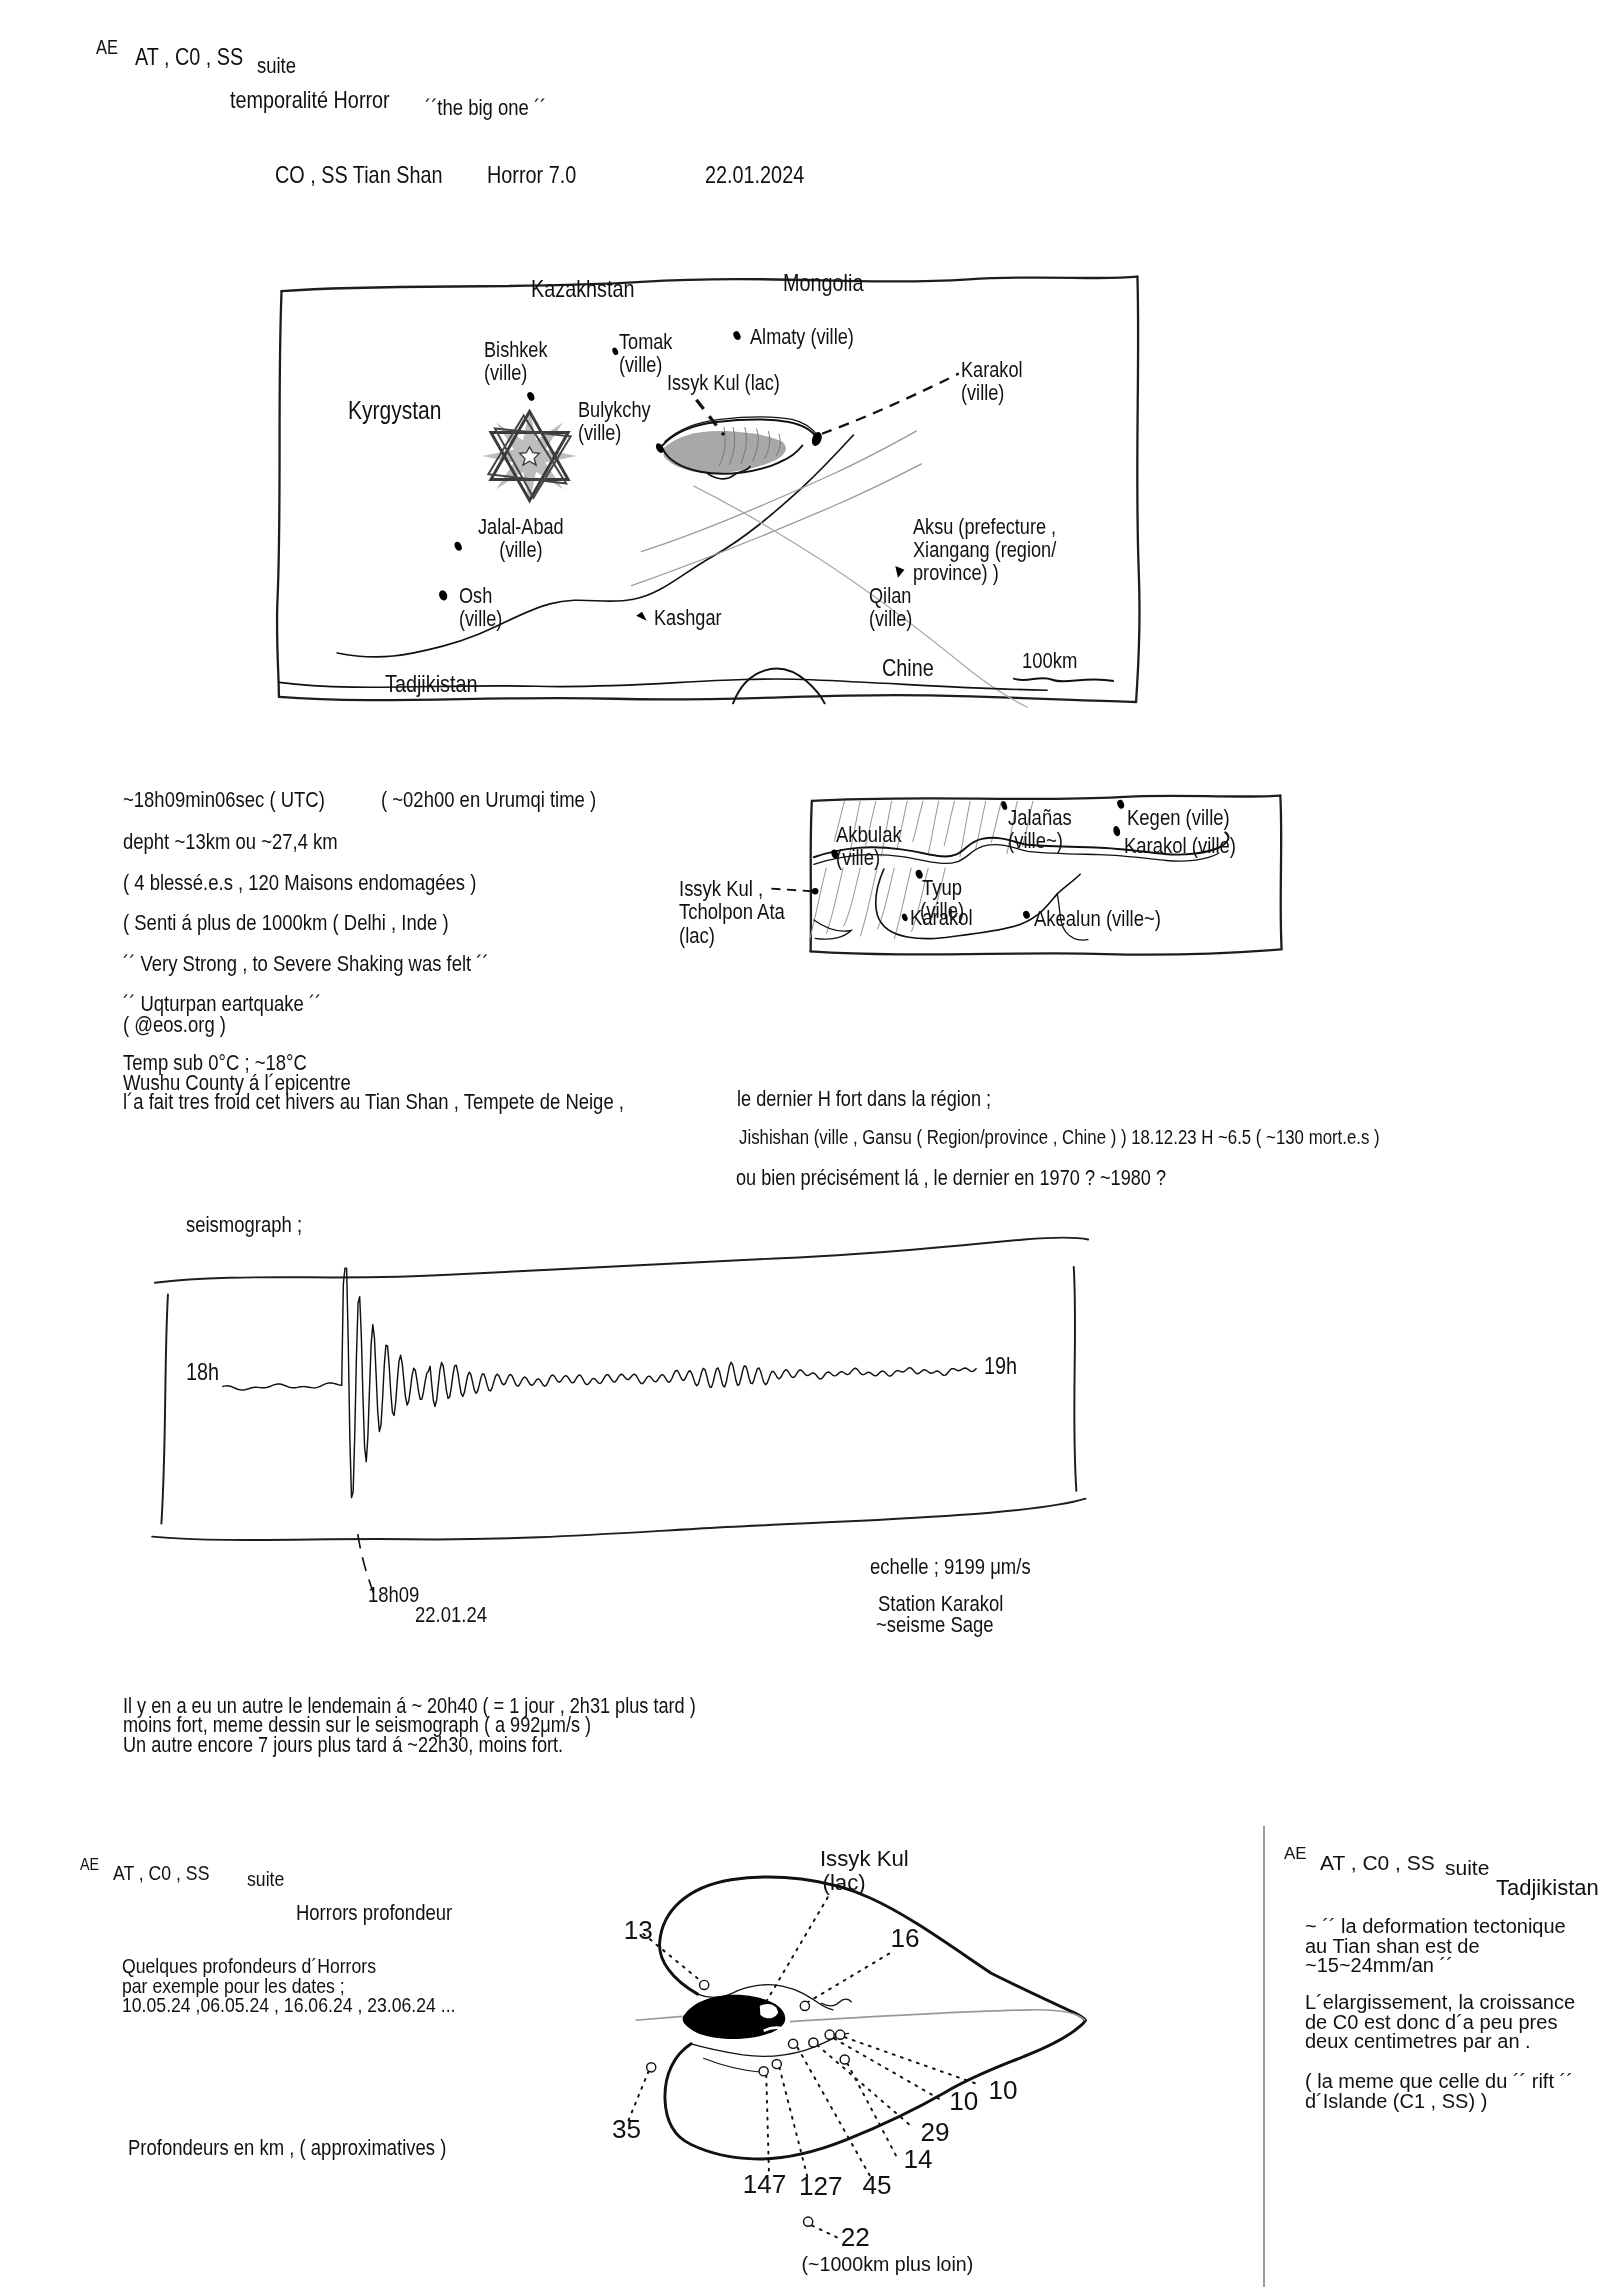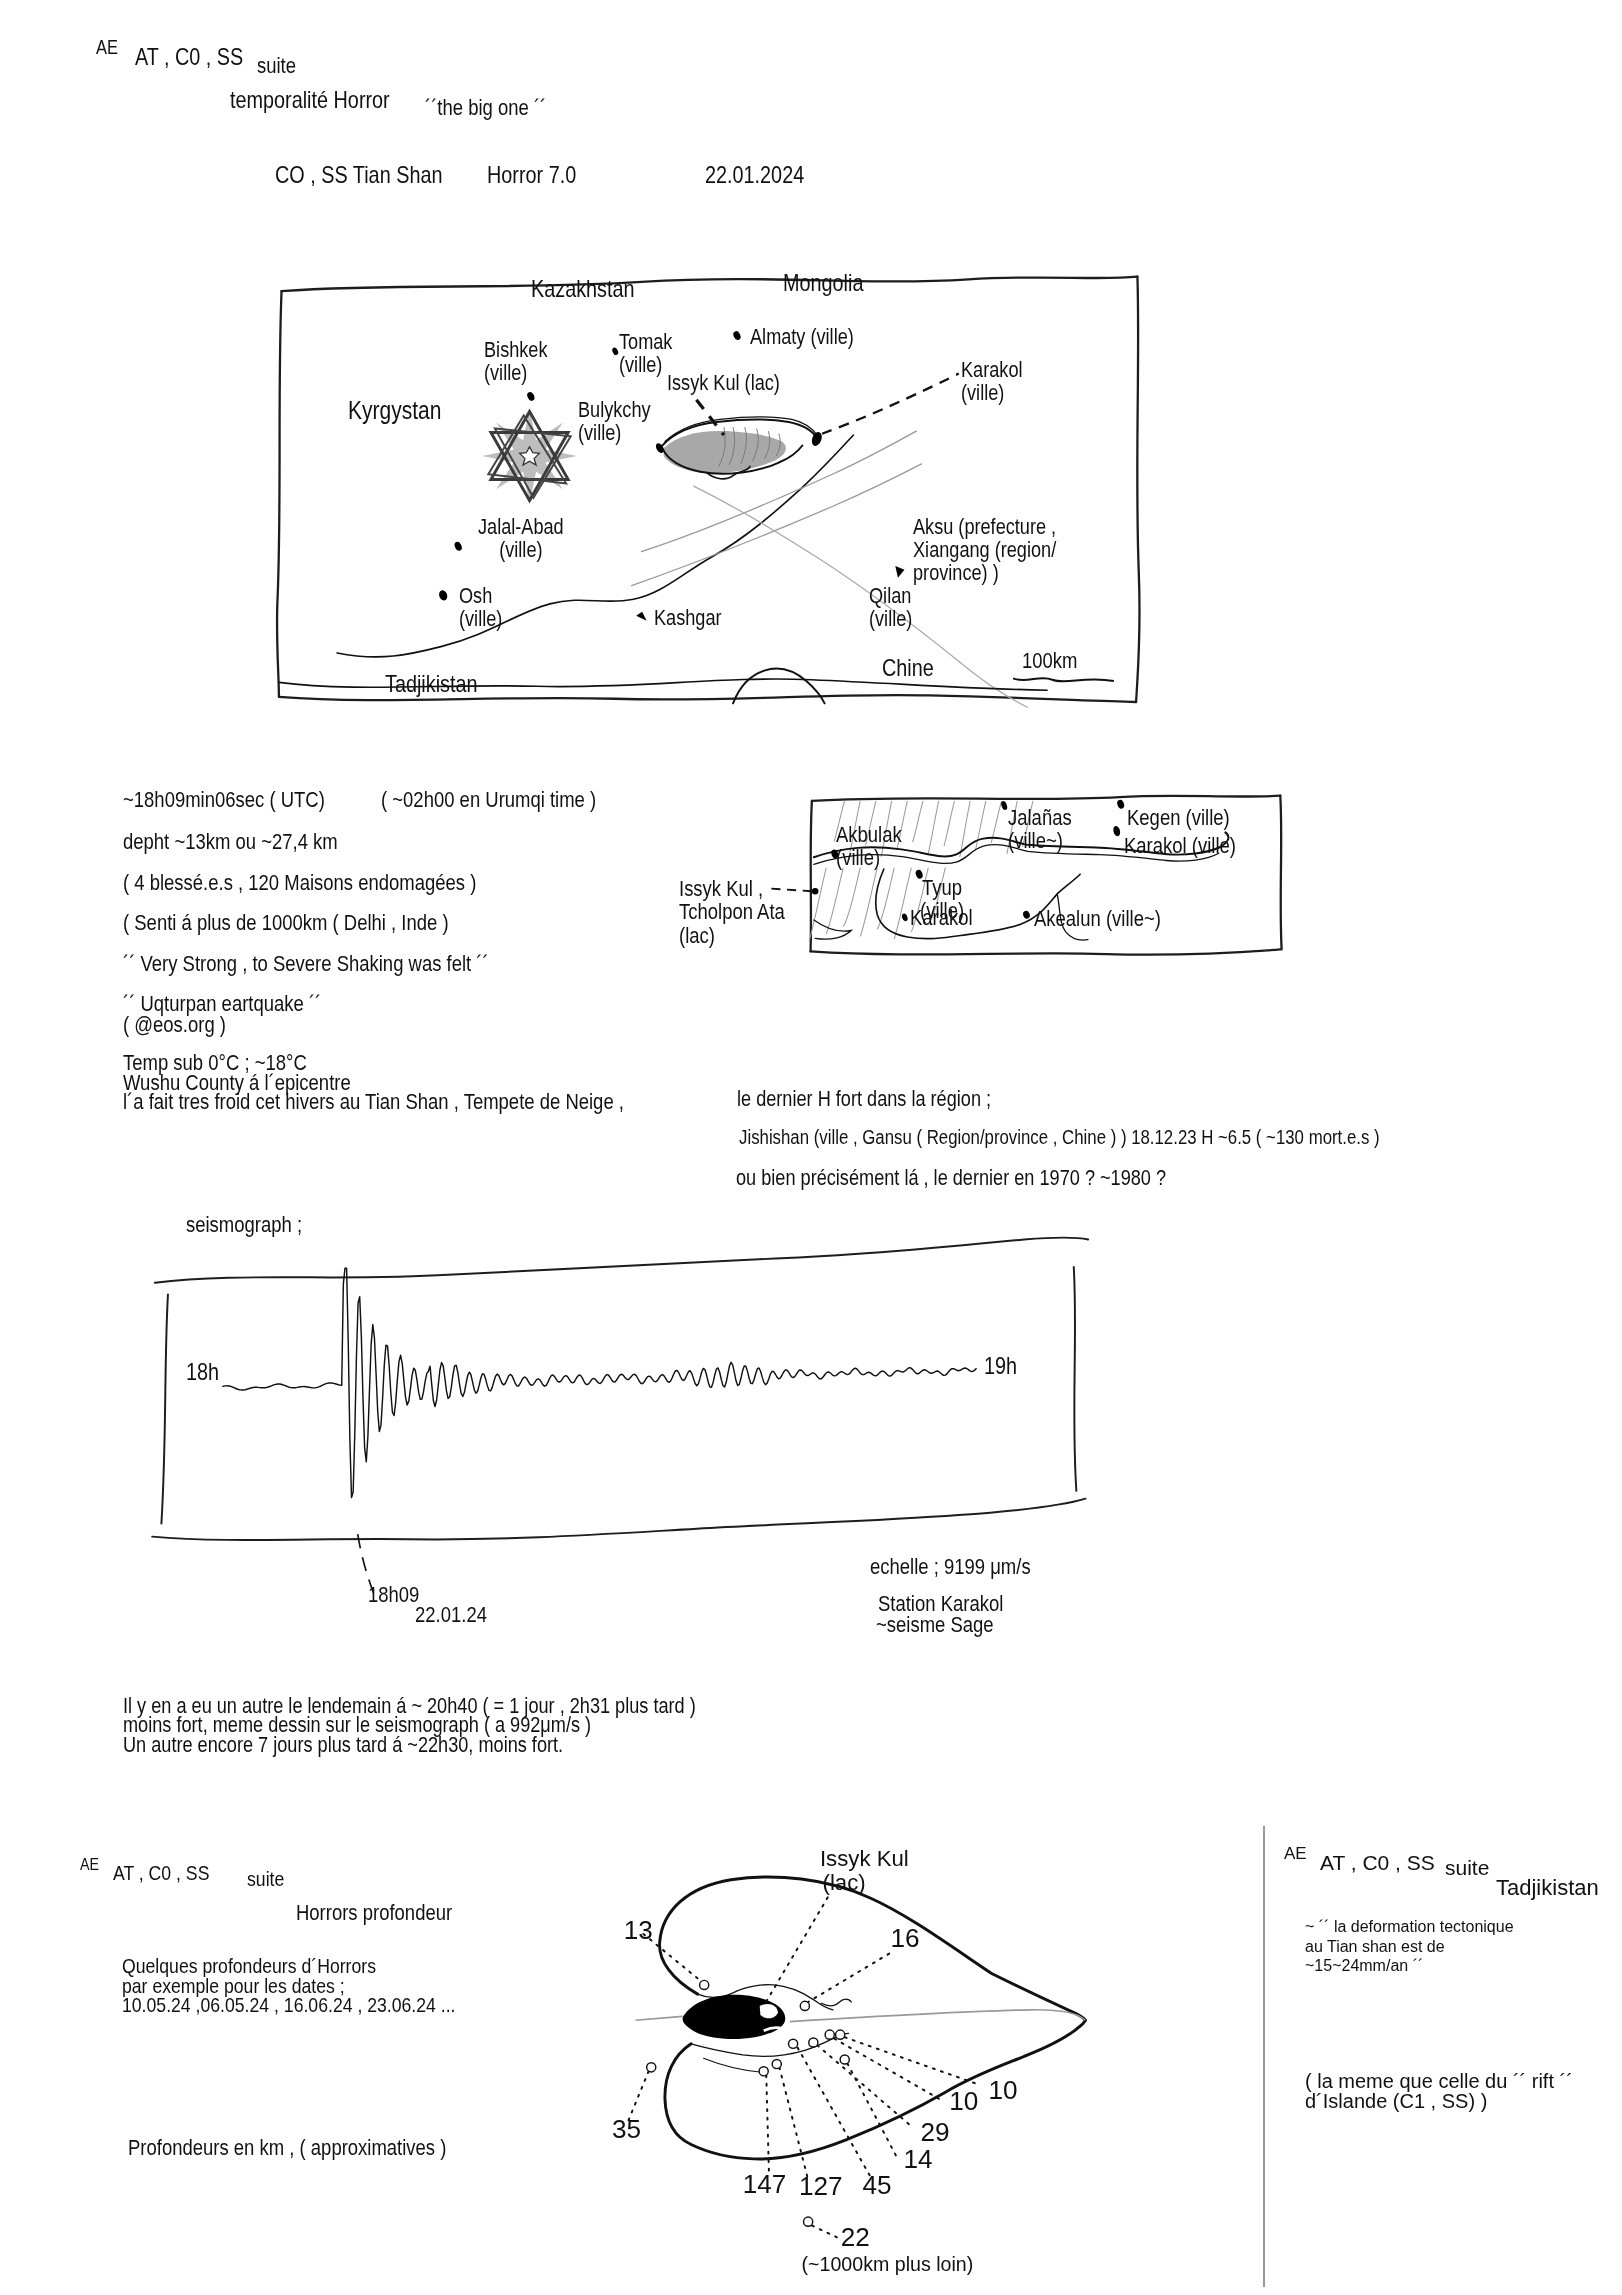--- a/index.html
+++ b/index.html
@@ -293,20 +293,23 @@
     <text class="svtxt" x="383" y="538" font-size="40">45</text>
     <text class="svtxt" x="350" y="618" font-size="40">22</text>
     <text class="svtxt" x="290" y="656" font-size="30">(~1000km plus loin)</text>
   </svg>
 
   <div class="sep" style="left:1263px;top:1826px;width:2px;height:461px"></div>
   <span class="t" style="left:1284px;top:1845px;font-size:17px">AE</span>
   <span class="t" style="left:1320px;top:1852px;font-size:21px">AT , C0 , SS</span>
   <span class="t" style="left:1445px;top:1857px;font-size:21px">suite</span>
   <span class="t" style="left:1496px;top:1877px;font-size:22px">Tadjikistan</span>
-  <span class="t" style="left:1305px;top:1917px;font-size:16px;line-height:19.6px">~ ´´ la deformation tectonique
+  <span class="t" style="left:1305px;top:1917px;font-size:20px;line-height:19.6px">~ ´´ la deformation tectonique
 au Tian shan est de
 ~15~24mm/an ´´</span>
+  <span class="t" style="left:1305px;top:1993px;font-size:20px;line-height:19.6px">L´elargissement, la croissance
+de C0 est donc d´a peu pres
+deux centimetres par an .</span>
   <span class="t" style="left:1305px;top:2072px;font-size:20px;line-height:19.6px">( la meme que celle du ´´ rift ´´
 d´Islande (C1 , SS) )</span>
 
 </div>
 
 
 </body></html>

